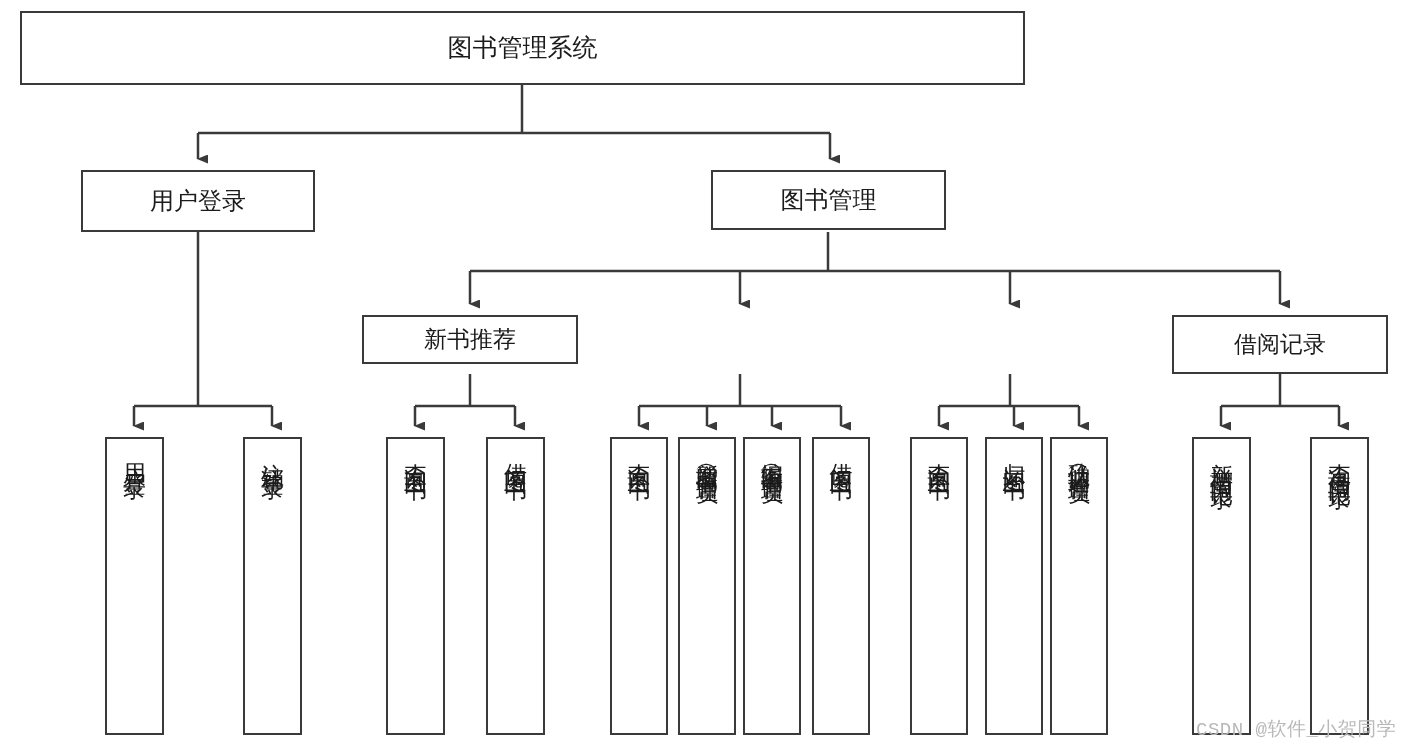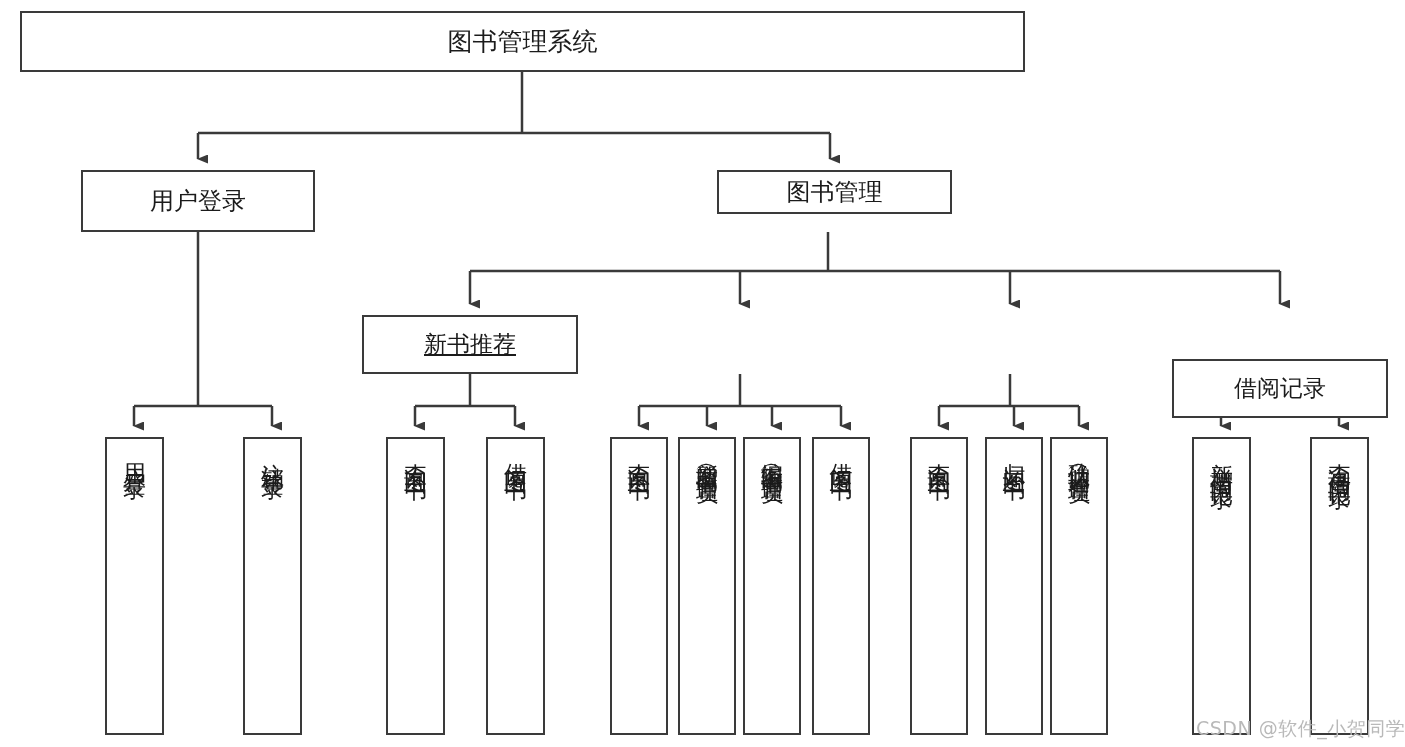--- a/index.html
+++ b/index.html
@@ -118,35 +118,35 @@
     <path d="M939,406 L939,426" stroke="#3a3a3a" stroke-width="2.5" fill="none" marker-end="url(#arrowhead)"></path>
     <path d="M1014,406 L1014,426" stroke="#3a3a3a" stroke-width="2.5" fill="none" marker-end="url(#arrowhead)"></path>
     <path d="M1079,406 L1079,426" stroke="#3a3a3a" stroke-width="2.5" fill="none" marker-end="url(#arrowhead)"></path>
 
     <path d="M1280,374 L1280,406" stroke="#3a3a3a" stroke-width="2.5" fill="none"></path>
     <path d="M1221,406 L1339,406" stroke="#3a3a3a" stroke-width="2.5" fill="none"></path>
     <path d="M1221,406 L1221,426" stroke="#3a3a3a" stroke-width="2.5" fill="none" marker-end="url(#arrowhead)"></path>
     <path d="M1339,406 L1339,426" stroke="#3a3a3a" stroke-width="2.5" fill="none" marker-end="url(#arrowhead)"></path>
   </svg>
 
-  <div class="node root" style="left: 20px; top: 11px; width: 1005px; height: 61px;">
+  <div class="node root" style="left: 20px; top: 11px; width: 1005px; height: 74px;">
     <span class="lbl">图书管理系统</span>
   </div>
 
   <div class="node lvl2" style="left: 81px; top: 170px; width: 234px; height: 62px;">
     <span class="lbl">用户登录</span>
   </div>
-  <div class="node lvl2" style="left: 711px; top: 170px; width: 235px; height: 44px; margin-left: 6px;">
+  <div class="node lvl2" style="left: 711px; top: 170px; width: 235px; height: 60px;">
     <span class="lbl">图书管理</span>
   </div>
 
-  <div class="node lvl3" style="left: 362px; top: 315px; width: 216px; height: 59px; text-decoration: underline;">
+  <div class="node lvl3" style="left: 362px; top: 315px; width: 216px; height: 49px;">
     <span class="lbl">新书推荐</span>
   </div>
-  <div class="node lvl3" style="left: 1172px; top: 315px; width: 216px; height: 59px; margin-top: 44px;">
+  <div class="node lvl3" style="left: 1172px; top: 315px; width: 216px; height: 59px;">
     <span class="lbl">借阅记录</span>
   </div>
 
   <div class="node leaf" style="left: 105px; top: 437px; width: 59px; height: 298px;">
     <span class="lbl">用户登录</span>
   </div>
   <div class="node leaf" style="left: 243px; top: 437px; width: 59px; height: 298px;">
     <span class="lbl">注销登录</span>
   </div>
   <div class="node leaf" style="left: 386px; top: 437px; width: 59px; height: 298px;">
@@ -176,14 +176,14 @@
   <div class="node leaf tall" style="left: 1050px; top: 437px; width: 58px; height: 298px;">
     <span class="lbl">确认归还（管理员）</span>
   </div>
   <div class="node leaf" style="left: 1192px; top: 437px; width: 59px; height: 298px;">
     <span class="lbl">新增借阅记录</span>
   </div>
   <div class="node leaf" style="left: 1310px; top: 437px; width: 59px; height: 298px;">
     <span class="lbl">查询借阅记录</span>
   </div>
 
-  <div class="watermark" style="left: 1196px; top: 716px;">CSDN @软件_小贺同学</div>
+  <div class="watermark" style="left: 1196px; top: 716px; font-family: Liberation Mono, monospace;">CSDN @软件_小贺同学</div>
 </div>
 
 </body></html>

